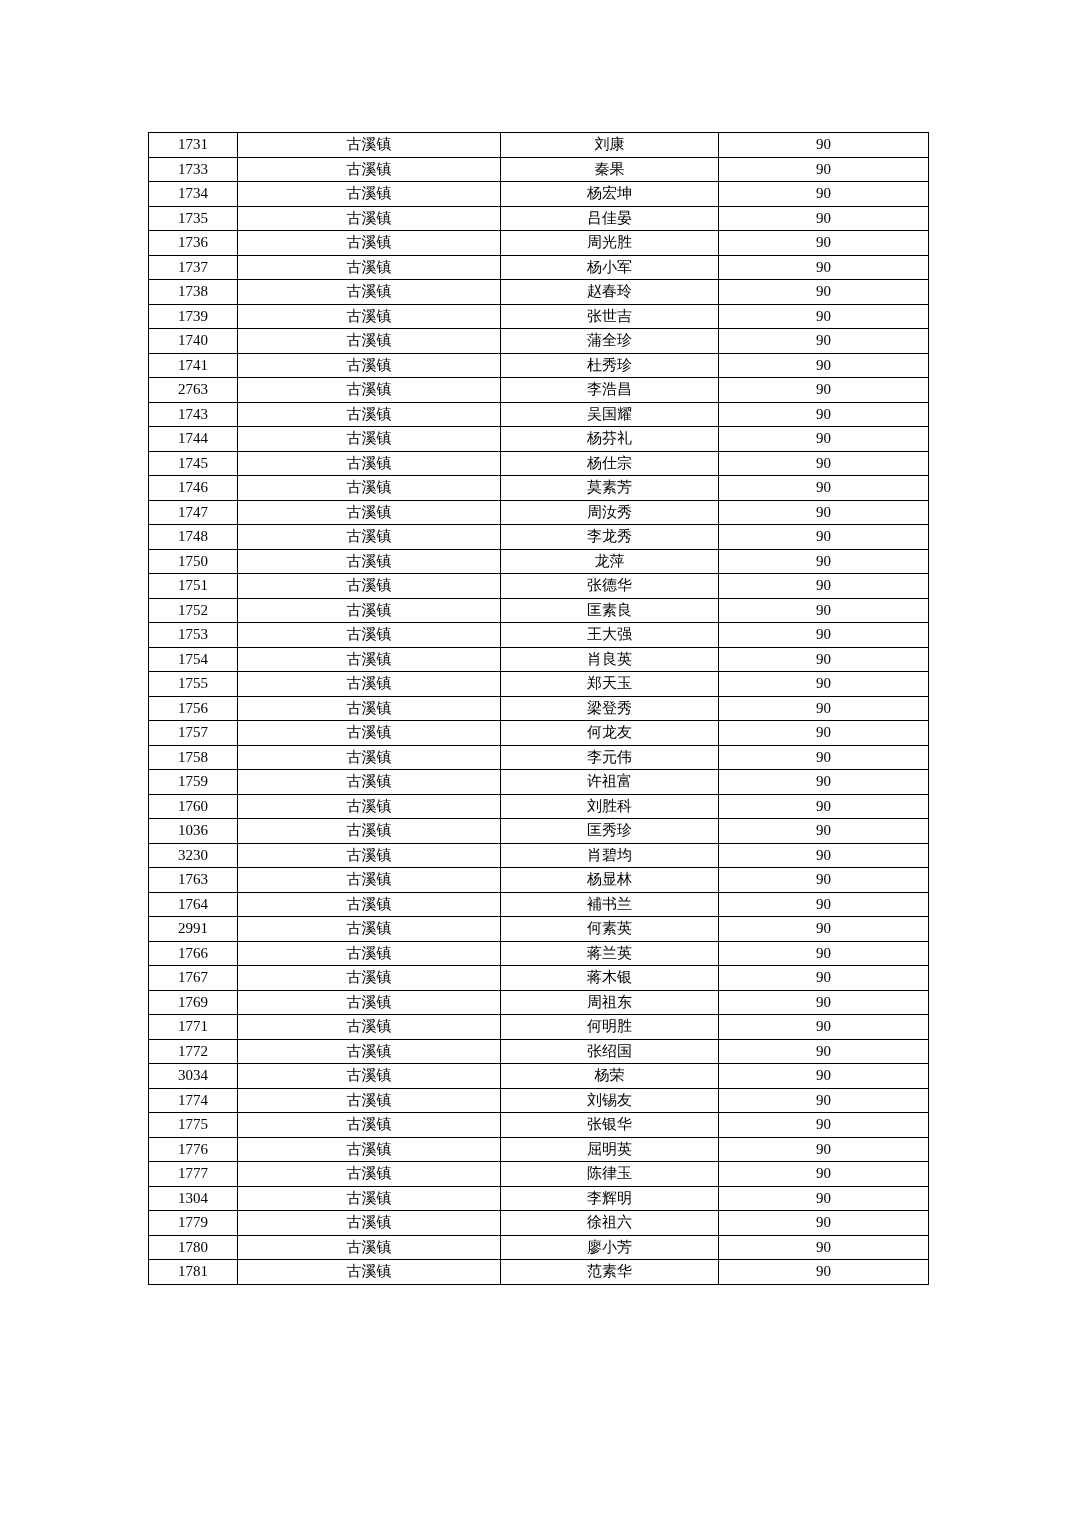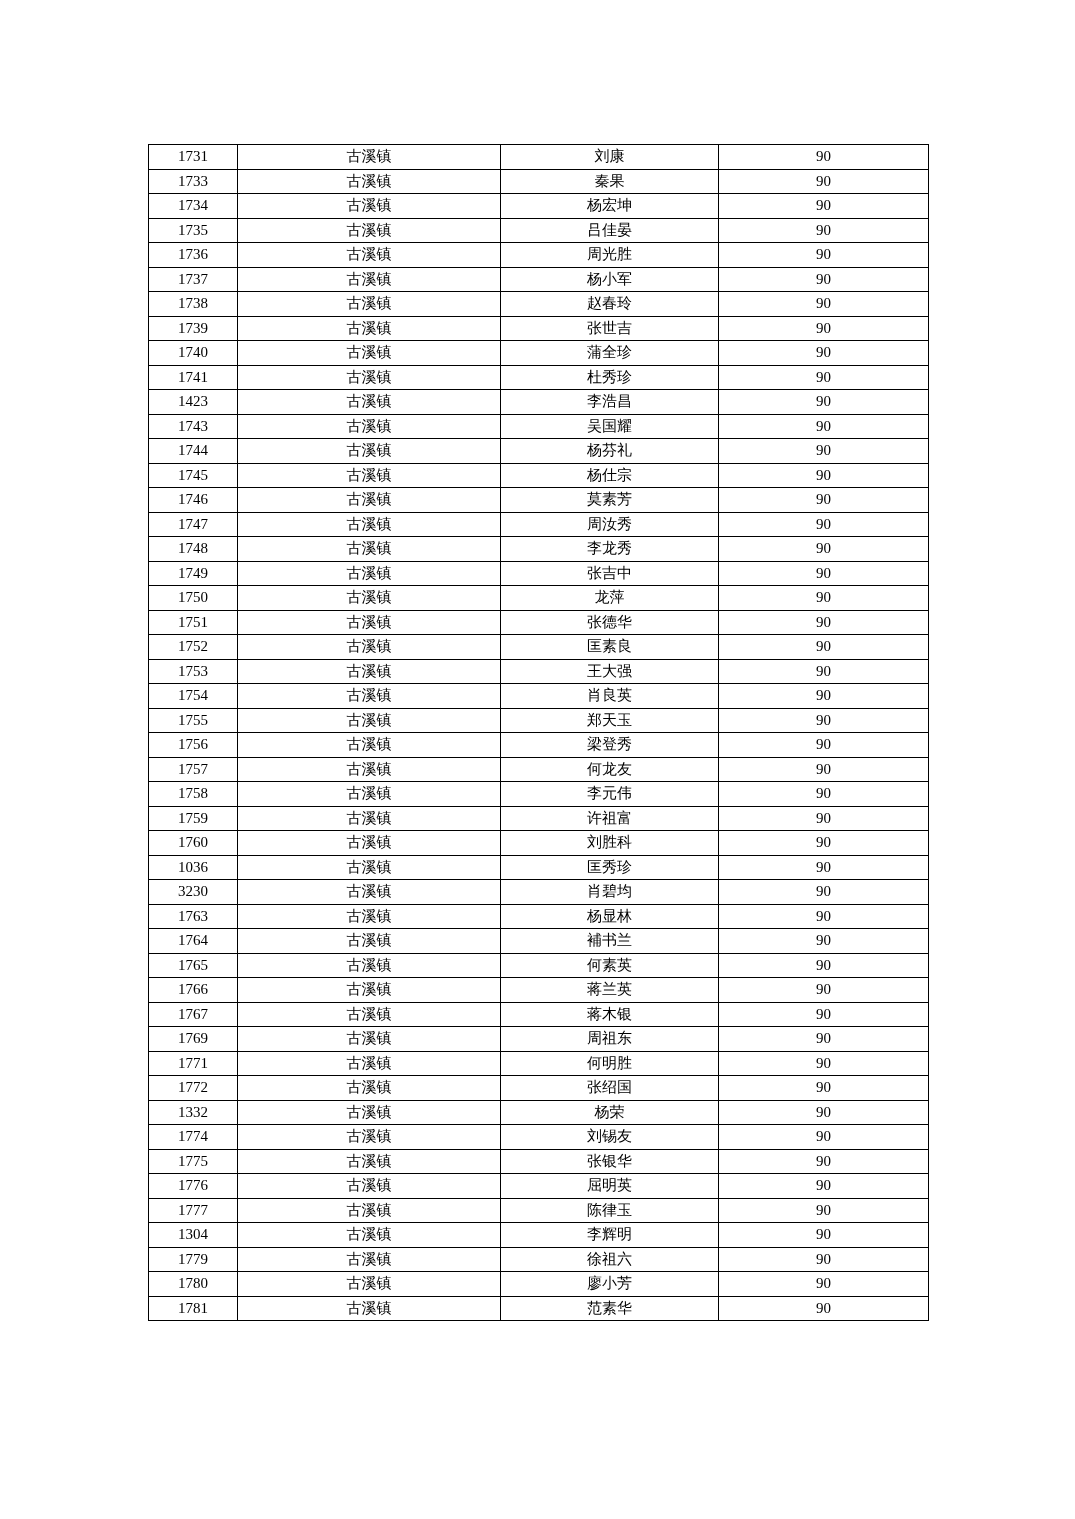--- a/index.html
+++ b/index.html
@@ -12,21 +12,21 @@
     width: 1075px;
     height: 1519px;
     background: #ffffff;
     overflow: hidden;
     font-family: "Liberation Serif", "DejaVu Serif", serif;
     color: #000000;
   }
   table.data-table {
     position: absolute;
     left: 148px;
-    top: 144px;
+    top: 132px;
     width: 780px;
     border-collapse: collapse;
     table-layout: fixed;
   }
   table.data-table td {
     border: 1px solid #000000;
     height: 23.5px;
     padding: 0 2px;
     text-align: center;
     vertical-align: middle;
@@ -108,21 +108,21 @@
     <td>蒲全珍</td>
     <td>90</td>
   </tr>
         <tr>
     <td>1741</td>
     <td>古溪镇</td>
     <td>杜秀珍</td>
     <td>90</td>
   </tr>
         <tr>
-    <td>1423</td>
+    <td>2763</td>
     <td>古溪镇</td>
     <td>李浩昌</td>
     <td>90</td>
   </tr>
         <tr>
     <td>1743</td>
     <td>古溪镇</td>
     <td>吴国耀</td>
     <td>90</td>
   </tr>
@@ -150,26 +150,20 @@
     <td>周汝秀</td>
     <td>90</td>
   </tr>
         <tr>
     <td>1748</td>
     <td>古溪镇</td>
     <td>李龙秀</td>
     <td>90</td>
   </tr>
         <tr>
-    <td>1749</td>
-    <td>古溪镇</td>
-    <td>张吉中</td>
-    <td>90</td>
-  </tr>
-        <tr>
     <td>1750</td>
     <td>古溪镇</td>
     <td>龙萍</td>
     <td>90</td>
   </tr>
         <tr>
     <td>1751</td>
     <td>古溪镇</td>
     <td>张德华</td>
     <td>90</td>
@@ -246,21 +240,21 @@
     <td>杨显林</td>
     <td>90</td>
   </tr>
         <tr>
     <td>1764</td>
     <td>古溪镇</td>
     <td>補书兰</td>
     <td>90</td>
   </tr>
         <tr>
-    <td>1765</td>
+    <td>2991</td>
     <td>古溪镇</td>
     <td>何素英</td>
     <td>90</td>
   </tr>
         <tr>
     <td>1766</td>
     <td>古溪镇</td>
     <td>蒋兰英</td>
     <td>90</td>
   </tr>
@@ -282,21 +276,21 @@
     <td>何明胜</td>
     <td>90</td>
   </tr>
         <tr>
     <td>1772</td>
     <td>古溪镇</td>
     <td>张绍国</td>
     <td>90</td>
   </tr>
         <tr>
-    <td>1332</td>
+    <td>3034</td>
     <td>古溪镇</td>
     <td>杨荣</td>
     <td>90</td>
   </tr>
         <tr>
     <td>1774</td>
     <td>古溪镇</td>
     <td>刘锡友</td>
     <td>90</td>
   </tr>

